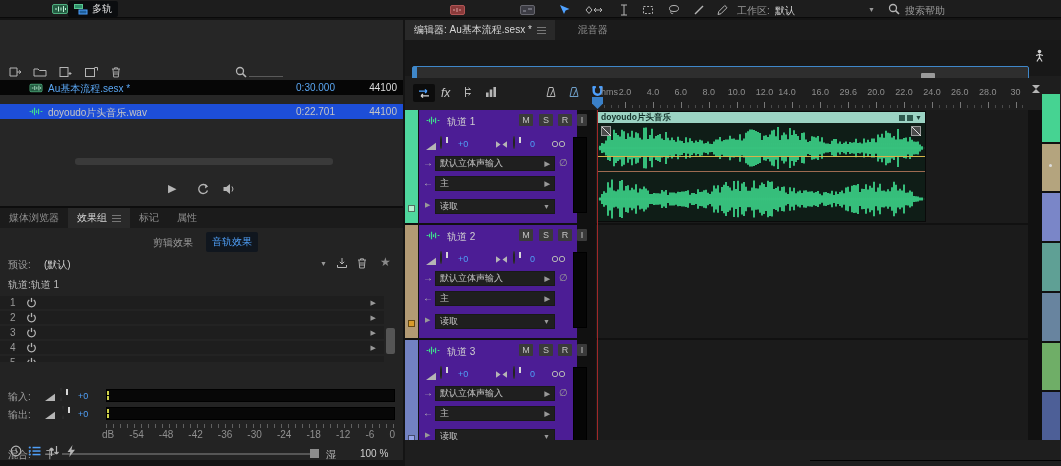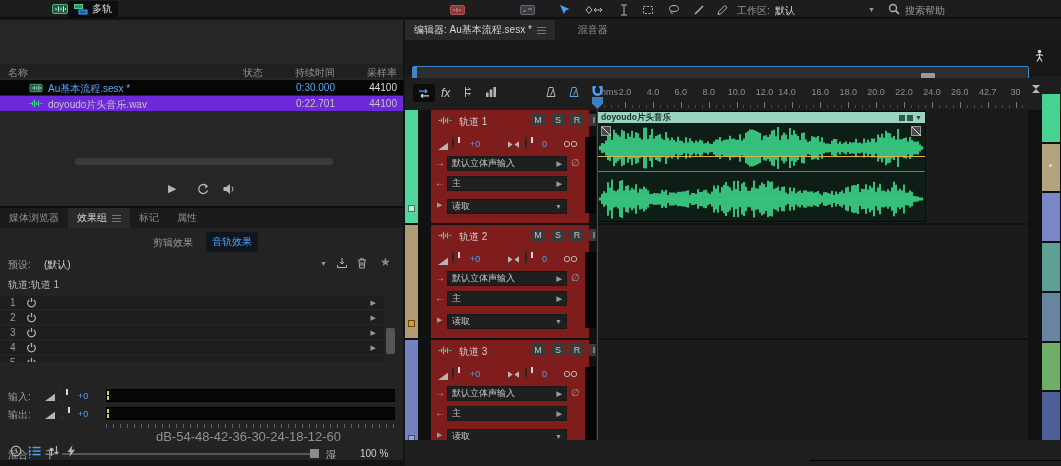--- a/index.html
+++ b/index.html
@@ -25,41 +25,41 @@
 .colhdr{position:absolute;left:0;top:44px;width:403px;height:14px;background:#202020;color:#8f8f8f}
 .frow{position:absolute;left:0;width:403px;height:15px;display:block}
 .frow .nm{position:absolute;left:48px;top:2px}
 .cellr{position:absolute;top:2px;text-align:right}
 
 .rightpanel{position:absolute;left:405px;top:20px;width:656px;height:446px;background:#1e1e1e}
 .navbar{position:absolute;left:7px;top:26px;width:617px;height:22px;border:1px solid #3f87c9;background:#2e2e2e;border-radius:2px}
 .trow{position:absolute;left:0;width:637px;height:113px}
 .tstrip{position:absolute;left:0;top:0;width:13px;height:113px}
 .tswatch{position:absolute;left:3px;top:95px;width:7px;height:7px;border:1px solid #0008}
-.thead{position:absolute;left:26px;top:0;width:158px;height:113px;background:#7f1d1d}
+.thead{position:absolute;left:14px;top:0;width:158px;height:113px;background:#4c1d95}
 .tlane{position:absolute;left:191px;top:0;width:432px;height:113px;background:#1b1b1b}
 .msr{position:absolute;top:4px;width:14px;height:12px;background:#3a3a3a;color:#c4c4c4;font-size:9px;text-align:center;line-height:12px;border-radius:1px}
 .bluev{color:#4f9ff7;font-size:9px}
 .hbox{position:absolute;left:16px;width:120px;height:15px;background:#1f1f1f;border:1px solid #191919;display:flex;align-items:center;padding:0 4px;font-size:9px;color:#c5c5c5}
 .hbox .sp{flex:1}
 .tri{color:#999;font-size:7px}
 .knob{width:13px;height:13px;border-radius:50%;background:#4c4c4c;border:1px solid #222;position:relative}
 .knob:after{content:"";position:absolute;left:5px;top:0;width:2px;height:6px;background:#d8d8d8}
 .rlab{position:absolute;top:2px;transform:translateX(-50%);color:#8e8e8e;font-size:9px}
 .rtick{position:absolute;bottom:0;width:1px;height:3px;background:#4a4a4a}
 .rtick.big{height:6px;background:#777}
 
 .transport{position:absolute;left:405px;top:440px;width:656px;height:26px;background:#1d1d1d;border-top:1px solid #000}
 .tbtn{width:18px;height:16px;display:flex;align-items:center;justify-content:center;color:#b5b5b5;font-size:10px}
 .slotrow{position:relative;height:13px;margin-bottom:2px;background:#1e1e1e;color:#9a9a9a}
 .meterbar{position:absolute;left:106px;width:289px;height:13px;background:#070707;border:1px solid #000}
 .meterbar:before{content:"";position:absolute;left:0;top:1px;width:2px;height:4px;background:#cfd24a}
 .meterbar:after{content:"";position:absolute;left:0;bottom:1px;width:2px;height:4px;background:#cfd24a}
 .dbticks{position:absolute;left:106px;top:404px;width:289px;height:4px;background:repeating-linear-gradient(90deg,#606060 0 1px,transparent 1px 7px)}
-.dbrow{position:absolute;left:102px;top:408px;width:293px;display:flex;justify-content:center;color:#909090;font-size:13px}
+.dbrow{position:absolute;left:102px;top:408px;width:293px;display:flex;justify-content:space-between;color:#909090;font-size:10px}
 .fadeic{position:absolute;top:14px;width:10px;height:10px;background:#4a4a4a;border:1px solid #9a9a9a}
 .fadeic:after{content:"";position:absolute;left:0;top:0;width:9px;height:9px;background:linear-gradient(45deg,transparent 46%,#ddd 46%,#ddd 54%,transparent 54%)}
 </style>
 </head>
 <body>
 
 <svg width="0" height="0" style="position:absolute">
 <defs>
 <symbol id="mag" viewBox="0 0 12 12">
         <circle cx="5" cy="5" r="3.5" fill="none" stroke="currentColor" stroke-width="1.3"></circle>
@@ -285,37 +285,31 @@
           <svg width="12" height="12">
             <use href="#trash"></use>
           </svg>
         </span>
       <span class="abs ic" style="left:235px;top:46px">
           <svg width="12" height="12">
             <use href="#mag"></use>
           </svg>
         </span>
       <span class="abs" style="left:249px;top:56px;width:34px;height:1px;background:#5a5a5a"></span>
-      <div class="colhdr">
-        <span class="abs" style="left:8px;top:2px">名称</span>
-        <span class="abs" style="left:243px;top:2px">状态</span>
-        <span class="cellr" style="left:283px;width:52px">持续时间</span>
-        <span class="cellr" style="left:353px;width:44px">采样率</span>
-      </div>
       <div class="frow" style="top:60px;background:#060606">
         <span class="abs" style="left:28px;top:3px">
             <svg width="16" height="10" viewBox="0 0 16 12">
               <use href="#sessic"></use>
             </svg>
           </span>
         <span class="nm" style="color:#5aa6f2">Au基本流程.sesx *</span>
         <span class="cellr" style="left:283px;width:52px;color:#5aa6f2">0:30.000</span>
         <span class="cellr" style="left:353px;width:44px;color:#dcdcdc">44100</span>
       </div>
-      <div class="frow" style="top:76px;background:#6d28d9">
+      <div class="frow" style="top:84px;background:#1d4ed8">
         <span class="abs" style="left:28px;top:2px">
             <svg width="16" height="11">
               <use href="#wavic"></use>
             </svg>
           </span>
         <span class="nm" style="color:#c4c4c4">doyoudo片头音乐.wav</span>
         <span class="cellr" style="left:283px;width:52px;color:#c4c4c4">0:22.701</span>
         <span class="cellr" style="left:353px;width:44px;color:#c4c4c4">44100</span>
       </div>
       <span class="abs" style="left:75px;top:138px;width:258px;height:7px;background:#3a3a3a;border-radius:3px"></span>
@@ -535,26 +529,26 @@
         <span class="abs" style="left:6px;top:9px;color:#8e8e8e;font-size:9px">hms</span>
         <div class="abs" style="left:0;top:7px;width:440px;height:14px">
             <span class="rlab" style="left: 30px;">2.0</span>
             <span class="rlab" style="left: 57.9px;">4.0</span>
             <span class="rlab" style="left: 85.8px;">6.0</span>
             <span class="rlab" style="left: 113.7px;">8.0</span>
             <span class="rlab" style="left: 141.6px;">10.0</span>
             <span class="rlab" style="left: 169.5px;">12.0</span>
             <span class="rlab" style="left: 183px; margin-left: 9px;">14.0</span>
             <span class="rlab" style="left: 225.3px;">16.0</span>
-            <span class="rlab" style="left: 253.2px;">18.0</span>
+            <span class="rlab" style="left: 253.2px;">29.6</span>
             <span class="rlab" style="left: 281.1px;">20.0</span>
             <span class="rlab" style="left: 309px;">22.0</span>
             <span class="rlab" style="left: 336.9px;">24.0</span>
             <span class="rlab" style="left: 364.8px;">26.0</span>
-            <span class="rlab" style="left: 392.7px;">42.7</span>
+            <span class="rlab" style="left: 392.7px;">28.0</span>
             <span class="rlab" style="left: 420.6px;">30</span>
           </div>
         <div class="abs" style="left:0;top:22px;width:440px;height:8px">
             <i class="rtick big" style="left: 2px;"></i>
             <i class="rtick" style="left: 8.975px;"></i>
             <i class="rtick" style="left: 15.95px;"></i>
             <i class="rtick" style="left: 22.925px;"></i>
             <i class="rtick big" style="left: 29.9px;"></i>
             <i class="rtick" style="left: 36.875px;"></i>
             <i class="rtick" style="left: 43.85px;"></i>

